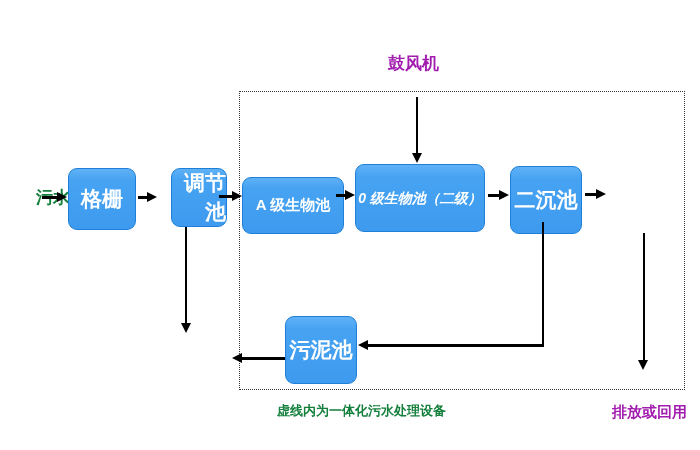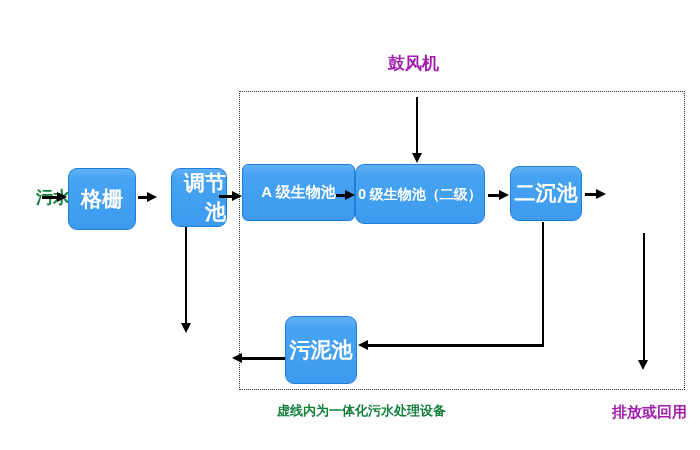--- a/index.html
+++ b/index.html
@@ -40,23 +40,23 @@
   .lbl-black{color:#15803d;margin-left:34px;}
   .lbl-blue{color:#a21caf;}
   .influent{left:2px;top:186px;font-size:17px;font-weight:bold;}
   .blower{left:388px;top:52px;font-size:17px;font-weight:bold;}
   .sludge-out{left:56px;top:346px;font-size:15px;font-weight:bold;}
   .discharge{left:612px;top:403px;font-size:15px;font-weight:bold;}
   .dashed-caption{left:243px;top:402px;font-size:13px;font-weight:700;}
   
   .b-grille{left:68px;top:168px;width:68px;height:62px;}
   .b-reg{left:171px;top:168px;width:56px;height:59px;text-align:right;}
-  .b-abio{left:242px;top:164px;width:113px;height:57px;font-size:15px;border-radius:6px;}
-  .b-obio{left:355px;top:164px;width:130px;height:60px;font-size:14px;}
-  .b-sed{left:510px;top:166px;width:72px;height:55px;font-family:Liberation Serif, serif;}
+  .b-abio{left:242px;top:177px;width:102px;height:57px;font-size:15px;}
+  .b-obio{left:355px;top:164px;width:130px;height:68px;font-size:14px;font-style:italic;}
+  .b-sed{left:510px;top:166px;width:72px;height:68px;font-family:Liberation Serif, serif;}
   .b-clear{left:607px;top:163px;width:73px;height:70px;font-size:14px;}
   .b-sludge{left:285px;top:316px;width:72px;height:68px;}
 </style>
 </head>
 <body>
 
 <div id="stage">
 
   <div class="dashed-rect"></div>
 

